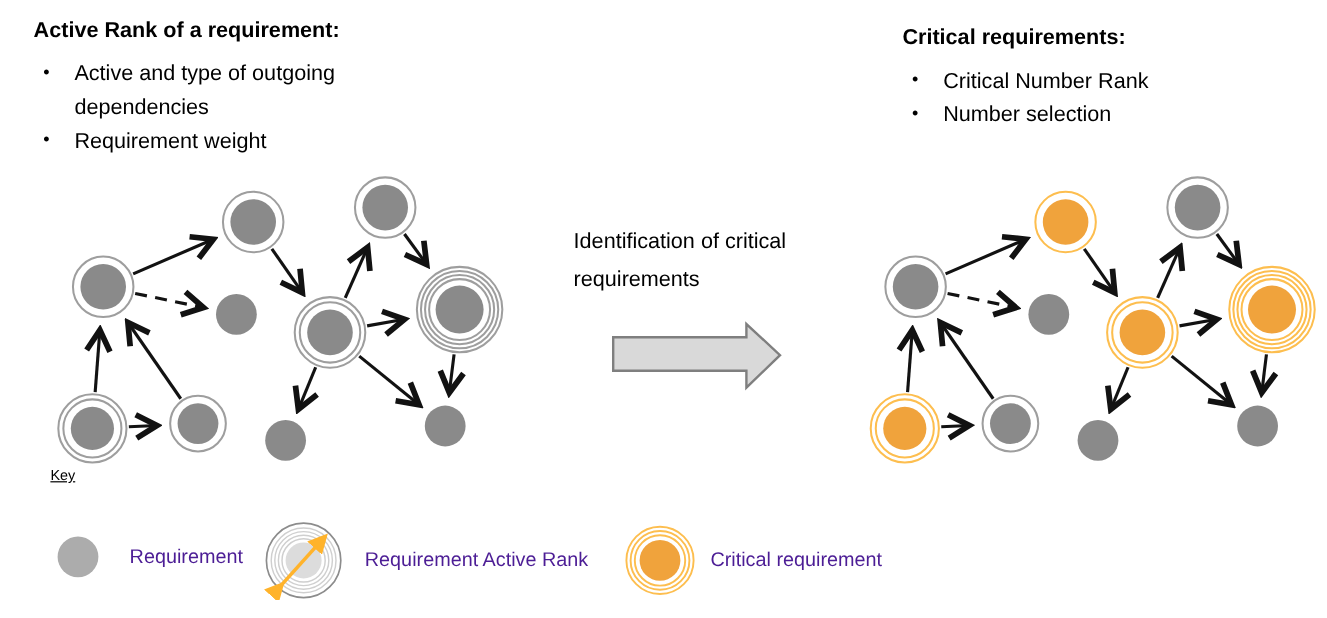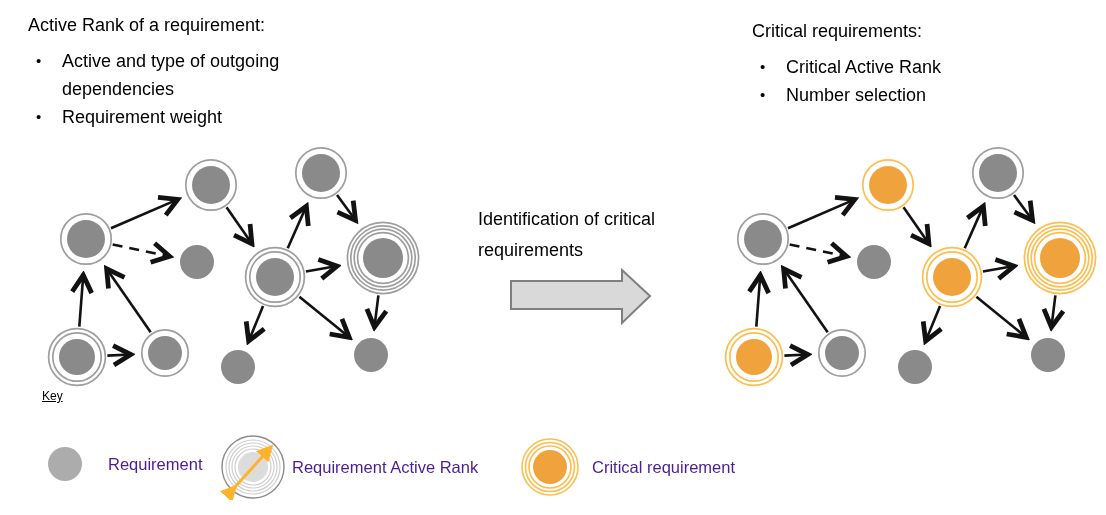--- a/index.html
+++ b/index.html
@@ -8,59 +8,59 @@
     width:1106px;height:515px;
     background:#ffffff;
     font-family:"Liberation Sans", sans-serif;
     color:#000;
     overflow:hidden;
   }
   
   .panel-header{position:absolute;}
   #left-header{left:28px;top:12px;width:280px;}
   #right-header{left:752px;top:18px;width:250px;}
-  .panel-title{font-weight:normal;font-size:18px;line-height:26px;}
+  .panel-title{font-weight:bold;font-size:18px;line-height:26px;}
   .bullets{margin-top:9px;}
   .bullet{position:relative;padding-left:34px;font-size:18px;line-height:28px;width:250px;}
   .bullet .dot{position:absolute;left:8px;top:0;font-size:15px;}
   
-  #transition-label{position:absolute;left:478px;top:204px;width:216px;font-size:18px;line-height:31px;}
+  #transition-label{position:absolute;left:478px;top:186px;width:216px;font-size:18px;line-height:31px;}
   #transition-arrow{position:absolute;left:505px;top:262px;}
   
   .graph-svg{position:absolute;top:140px;width:430px;height:260px;}
   #left-graph-svg{left:0px;}
   #right-graph-svg{left:677px;}
   
   #key-title{position:absolute;left:42px;top:389px;font-size:12px;text-decoration:underline;}
   .key-item{position:absolute;display:flex;align-items:center;}
   .key-label{font-size:16.5px;color:#4c1d95;white-space:nowrap;}
   #key-item-0{left:46px;top:445px;height:38px;}
   #key-item-0 .key-label{margin-left:24px;}
   #key-item-1{left:220px;top:434px;height:66px;}
-  #key-item-1 .key-label{margin-left:6px;text-align:right;}
+  #key-item-1 .key-label{margin-left:18px;text-align:right;}
   #key-item-2{left:520px;top:437px;height:60px;}
   #key-item-2 .key-label{margin-left:12px;}
 </style>
 </head>
 <body>
 
 <div id="canvas">
 
   <div id="left-header" class="panel-header">
     <div class="panel-title">Active Rank of a requirement:</div>
     <div class="bullets">
         <div class="bullet"><span class="dot">•</span><span>Active and type of outgoing dependencies</span></div>
         <div class="bullet"><span class="dot">•</span><span>Requirement weight</span></div>
       </div>
   </div>
 
   <div id="right-header" class="panel-header">
     <div class="panel-title">Critical requirements:</div>
     <div class="bullets">
-        <div class="bullet"><span class="dot">•</span><span>Critical Active Rank</span></div>
+        <div class="bullet"><span class="dot">•</span><span>Critical Number Rank</span></div>
         <div class="bullet"><span class="dot">•</span><span>Number selection</span></div>
       </div>
   </div>
 
   <div id="transition-label">Identification of critical requirements</div>
   <svg id="transition-arrow" width="152" height="66">
     <polygon points="6,19 117,19 117,8 145,34 117,61 117,47 6,47" fill="#D9D9D9" stroke="#7F7F7F" stroke-width="2" stroke-linejoin="miter"></polygon>
   </svg>
 
   <svg width="0" height="0" style="position:absolute" aria-hidden="true">

